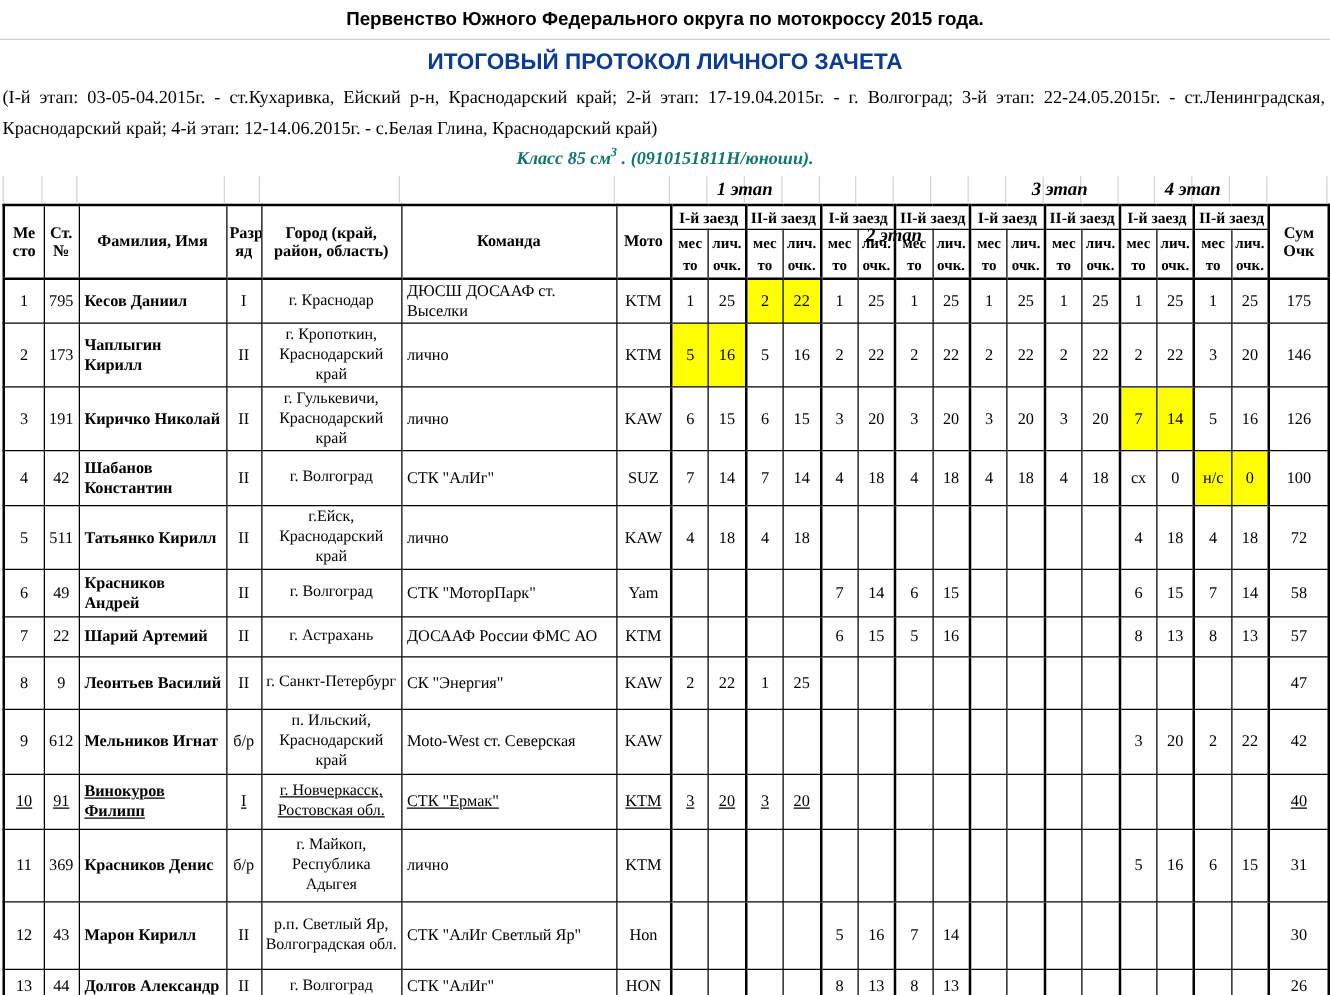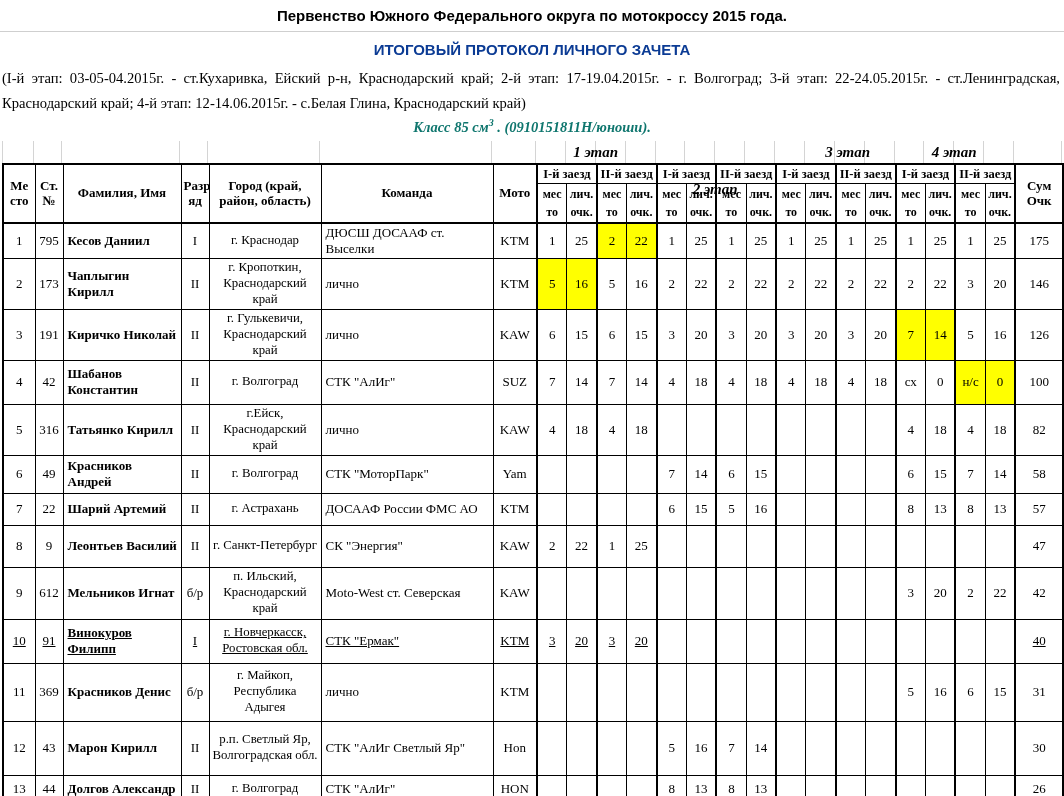--- a/index.html
+++ b/index.html
@@ -1,21 +1,21 @@
 <!DOCTYPE html>
 <html><head>
 <meta charset="utf-8">
 <style>
   html,body{margin:0;padding:0;background:#fff;}
   body{width:1064px;font-family:"Liberation Serif","DejaVu Serif",serif;color:#000;}
   .titlebar{height:31px;display:flex;align-items:center;justify-content:center;
     border-bottom:1px solid #cfcfcf;}
   .title{font-family:"Liberation Sans","DejaVu Sans",sans-serif;font-weight:bold;font-size:15px;}
   .subtitlebar{height:34px;display:flex;align-items:center;justify-content:center;}
-  .subtitle{font-family:"Liberation Sans","DejaVu Sans",sans-serif;font-weight:bold;font-size:15px;}
+  .subtitle{font-family:"Liberation Sans","DejaVu Sans",sans-serif;font-weight:bold;font-size:18px;}
   .stagesinfo{margin:0 2px;width:1058px;font-size:14.6px;line-height:25px;text-align:justify;}
   .classline{height:24px;margin-top:1px;text-align:center;font-weight:bold;font-style:italic;font-size:14.5px;}
   .classline sup{font-size:10px;}
   .stagebar{position:relative;height:22px;width:1060px;margin-left:2px;}
   .vline{position:absolute;top:0;bottom:0;width:1px;background:#d4d4d4;}
   .stagelabel{position:absolute;top:0;height:22px;display:flex;align-items:center;justify-content:center;
     font-weight:bold;font-style:italic;font-size:15px;}
   table{border-collapse:collapse;table-layout:fixed;margin-left:2px;width:1060px;
     border:2px solid #000;border-bottom:4px solid #000;}
   th,td{border:1px solid #000;padding:1px 2px;overflow:hidden;}
@@ -308,21 +308,21 @@
         <td class="c bl2">4</td>
         <td class="c">18</td>
         <td class="c bl2">сх</td>
         <td class="c">0</td>
         <td class="c bl2 hl" style="background: rgb(255, 255, 0);">н/с</td>
         <td class="c hl" style="background: rgb(255, 255, 0);">0</td>
         <td class="c bl2">100</td>
       </tr>
       <tr style="height: 50px;">
         <td class="c">5</td>
-        <td class="c">316</td>
+        <td class="c">511</td>
         <td class="name">Татьянко Кирилл</td>
         <td class="c">II</td>
         <td class="city">г.Ейск, Краснодарский край</td>
         <td class="team">лично</td>
         <td class="c">KAW</td>
         <td class="c bl2">4</td>
         <td class="c">18</td>
         <td class="c bl2">4</td>
         <td class="c">18</td>
         <td class="c bl2"></td>
@@ -330,21 +330,21 @@
         <td class="c bl2"></td>
         <td class="c"></td>
         <td class="c bl2"></td>
         <td class="c"></td>
         <td class="c bl2"></td>
         <td class="c"></td>
         <td class="c bl2">4</td>
         <td class="c">18</td>
         <td class="c bl2">4</td>
         <td class="c">18</td>
-        <td class="c bl2">82</td>
+        <td class="c bl2">72</td>
       </tr>
       <tr style="height: 38px;">
         <td class="c">6</td>
         <td class="c">49</td>
         <td class="name">Красников Андрей</td>
         <td class="c">II</td>
         <td class="city">г. Волгоград</td>
         <td class="team">СТК "МоторПарк"</td>
         <td class="c">Yam</td>
         <td class="c bl2"></td>

